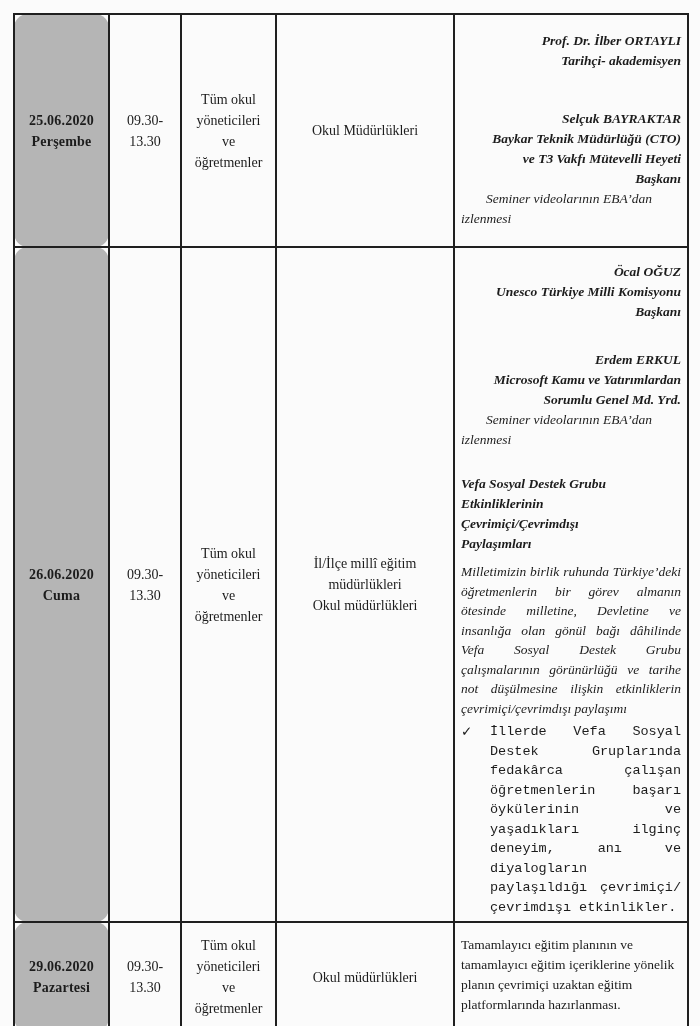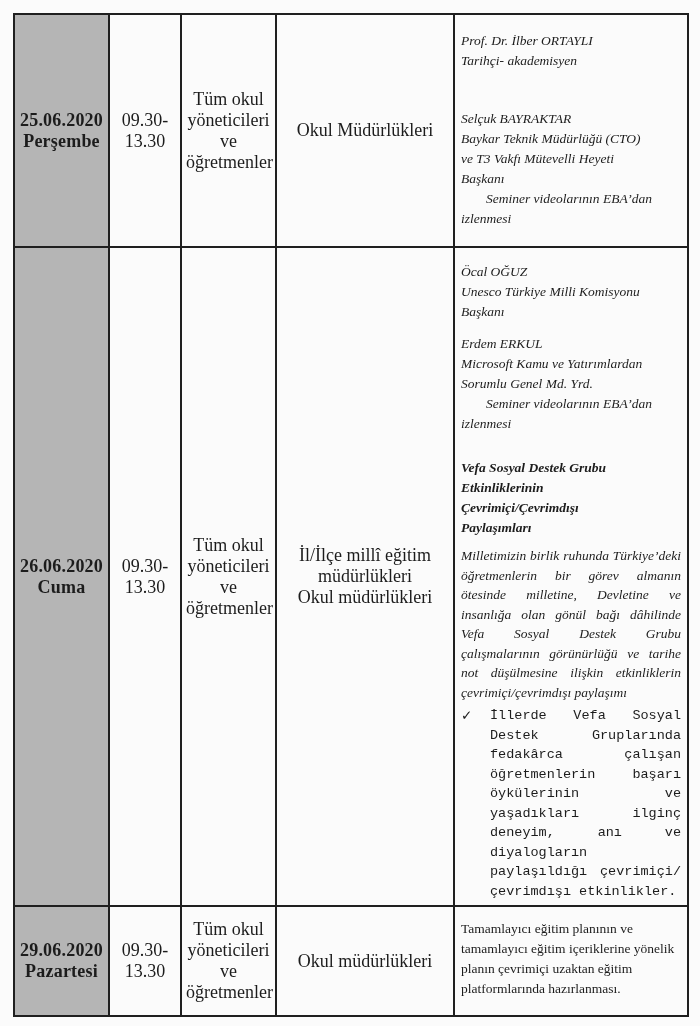--- a/index.html
+++ b/index.html
@@ -21,47 +21,48 @@
     left: 13px;
     top: 13px;
     width: 674px;
     border-collapse: collapse;
     table-layout: fixed;
   }
   td {
     border: 2px solid #1f1f1f;
     vertical-align: middle;
     padding: 2px 4px;
-    font-size: 18px;
+    font-size: 14px;
     line-height: 21px;
   }
   .date-cell {
     background: #b5b5b5;
     font-weight: bold;
     text-align: center;
     letter-spacing: 0.2px;
+    border-radius: 14px;
   }
   .time-cell, .aud-cell, .resp-cell { text-align: center; }
   .content-cell {
     vertical-align: top;
     font-size: 13.5px;
     line-height: 20px;
     padding: 14px 6px 4px 6px;
     text-align: left;
   }
   .content-cell.r1 { padding-top: 16px; }
   .content-cell.r2 { padding-top: 14px; }
   .content-cell.r3 { padding-top: 12px; line-height: 20px; }
   .speakers {
-    font-weight: normal;
+    font-weight: bold;
     font-style: italic;
-    text-align: left;
+    text-align: right;
   }
   .r1 .sp-first { margin-bottom: 38px; }
-  .r2 .sp-first { margin-bottom: 12px; }
+  .r2 .sp-first { margin-bottom: 28px; }
   .r2 .sp-second { margin-bottom: 0; }
   .note {
     text-indent: 25px;
     text-align: left;
     font-style: italic;
   }
   .r2 .note { margin-bottom: 24px; }
   .vefa-heading {
     font-weight: bold;
     font-style: italic;

